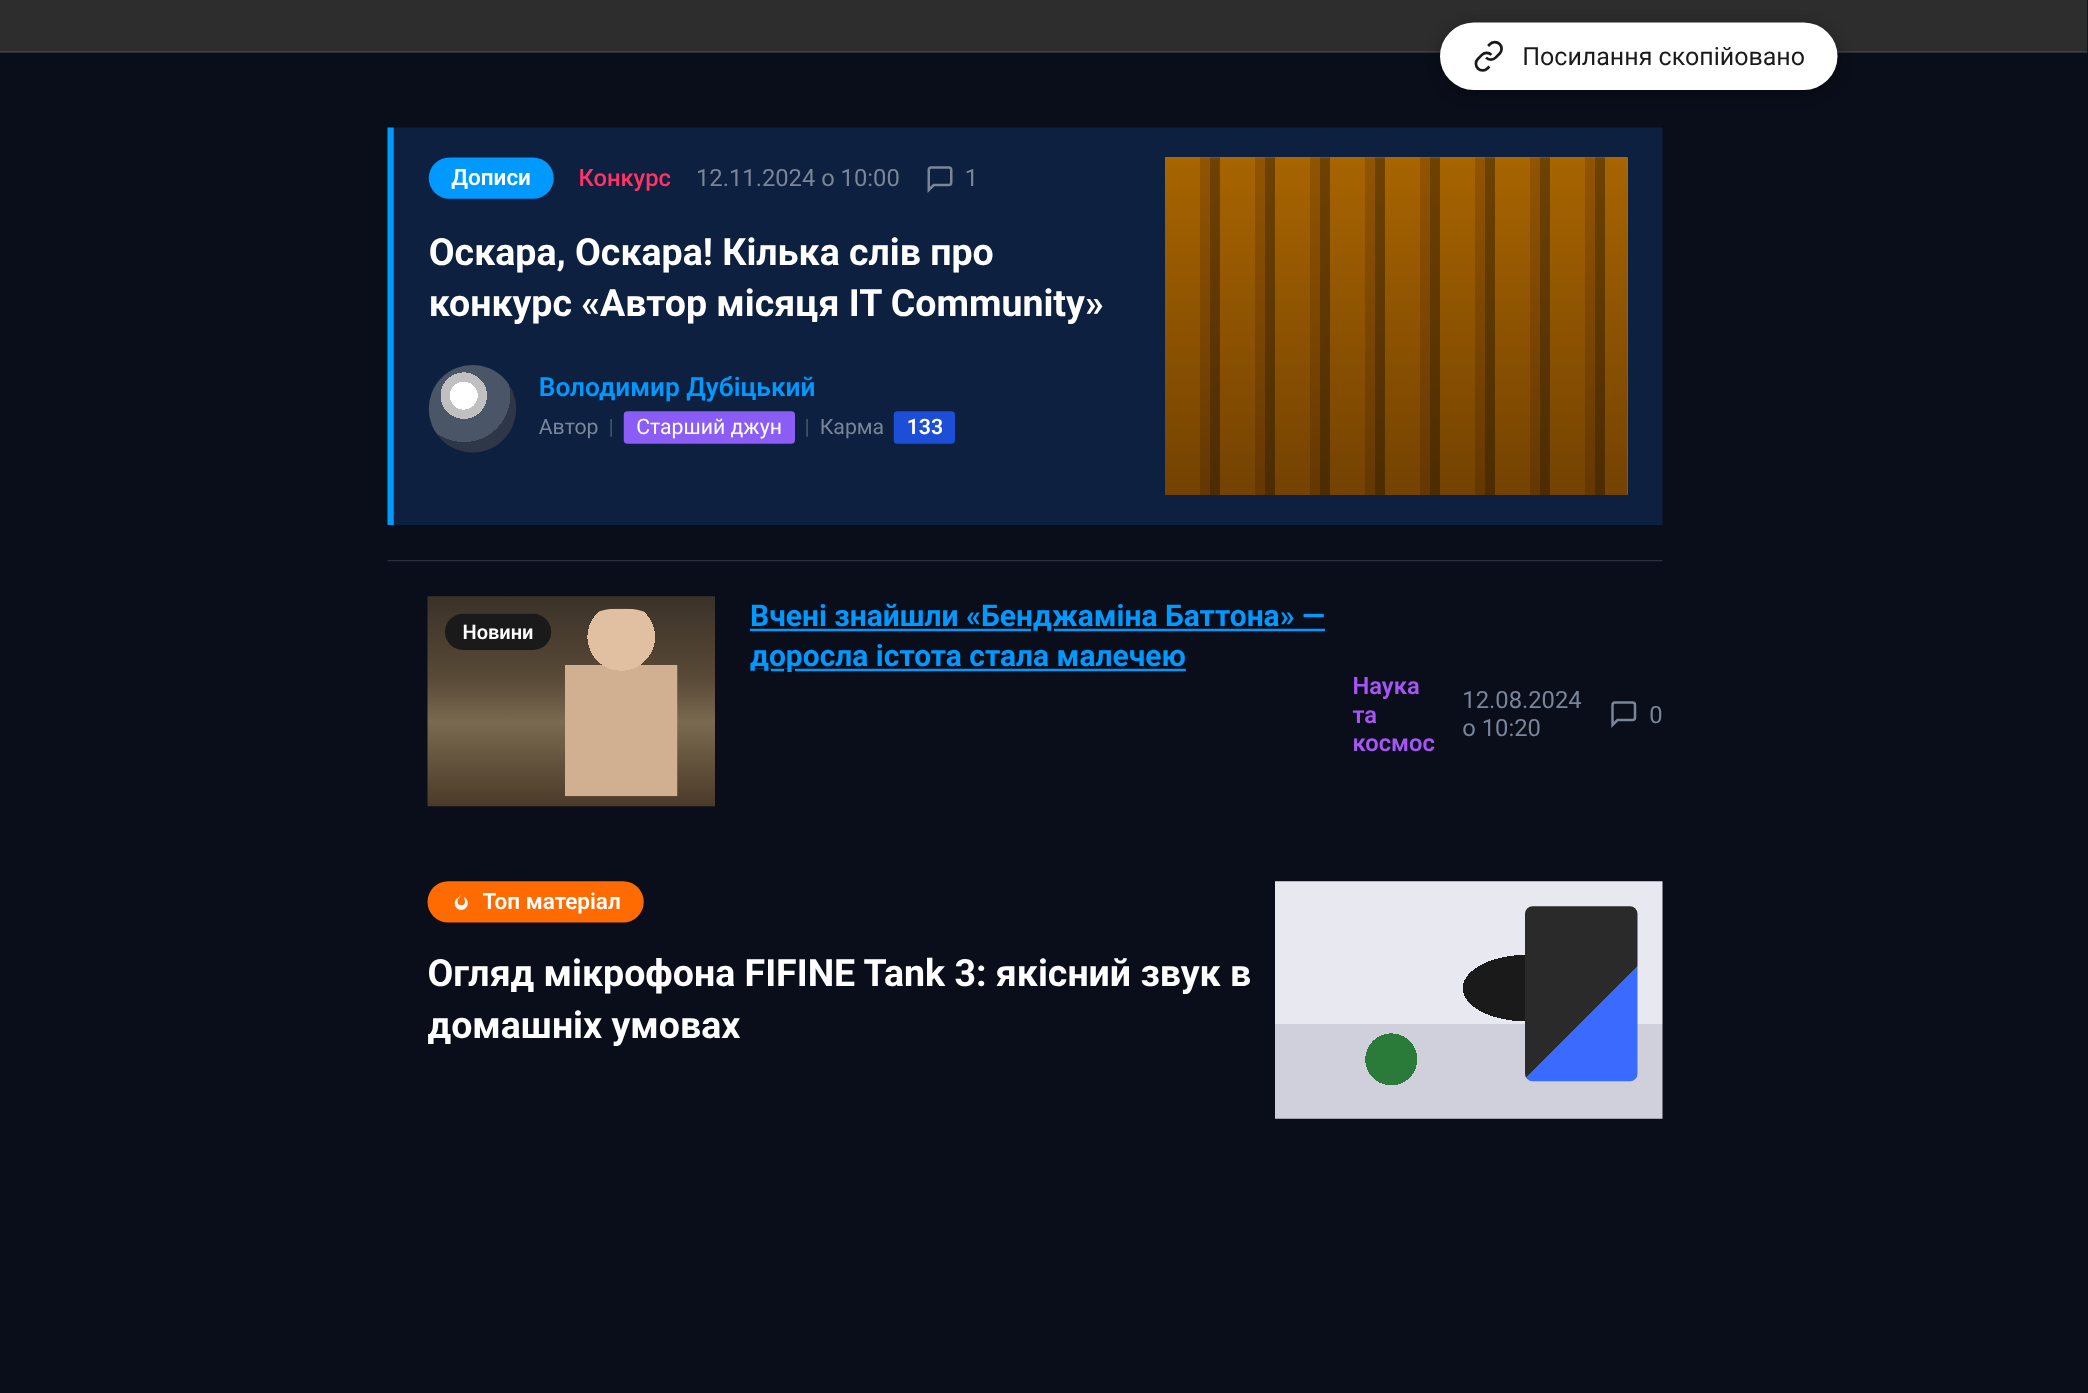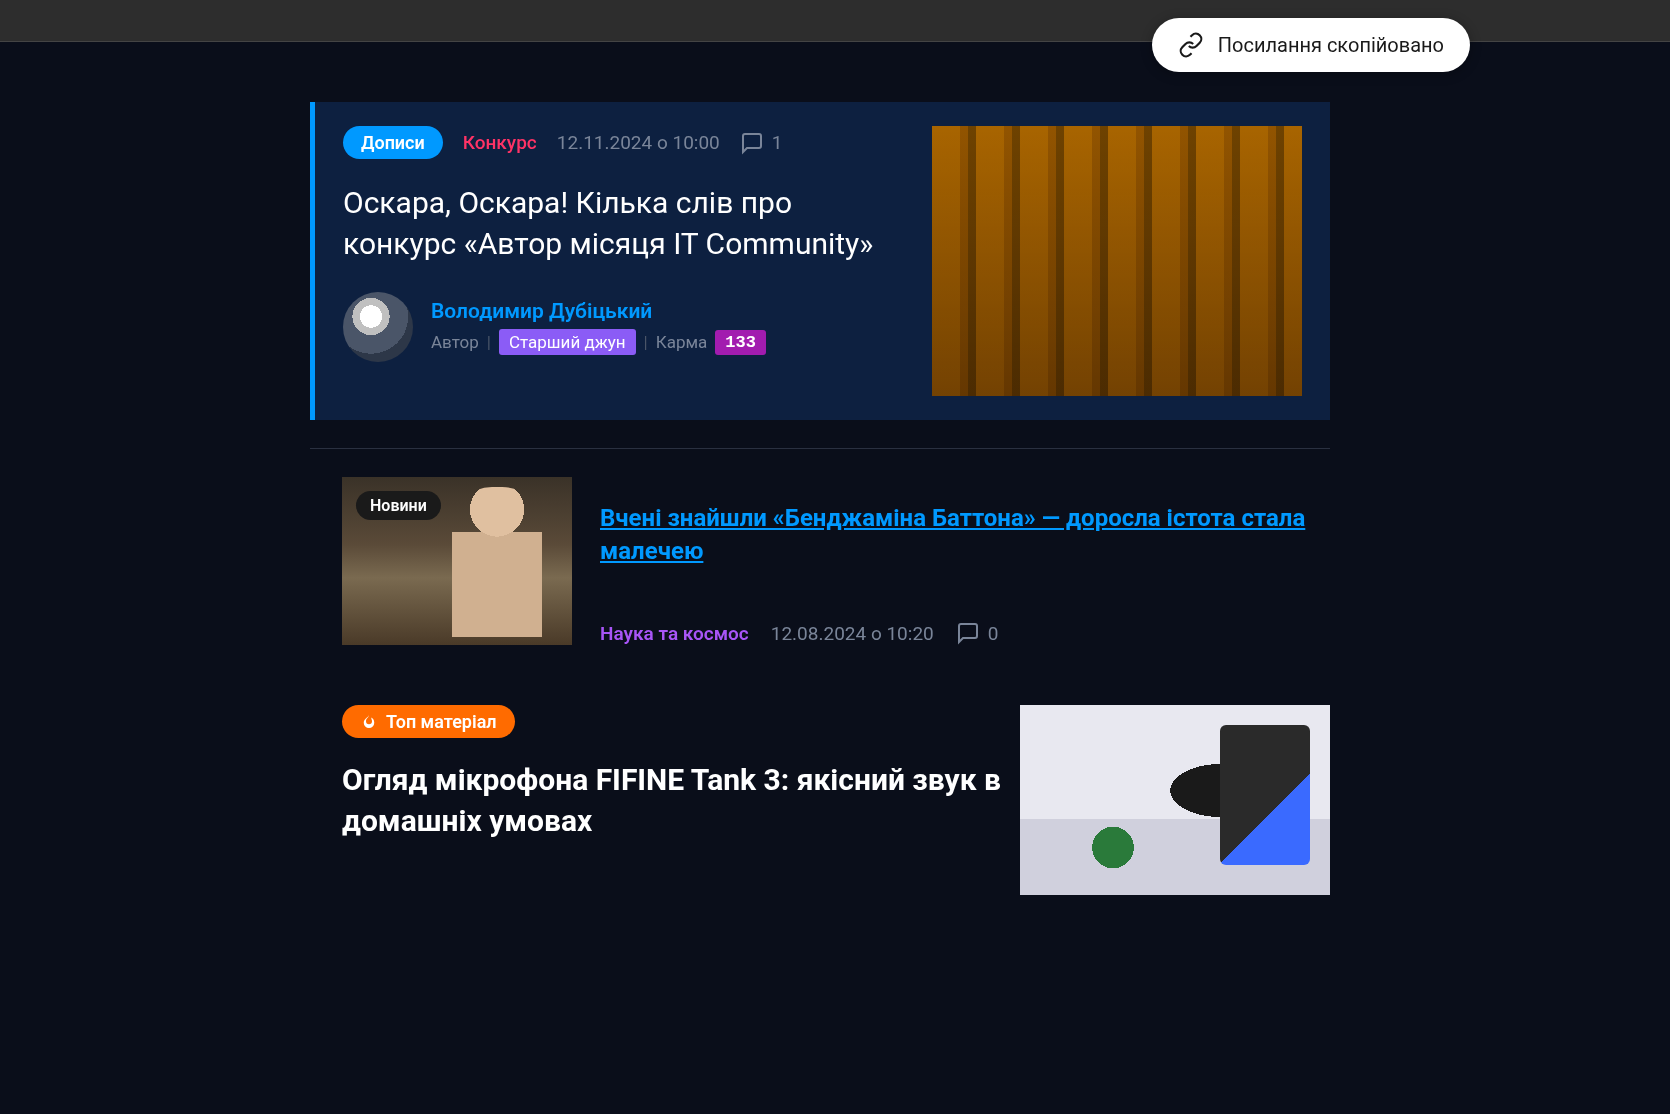--- a/index.html
+++ b/index.html
@@ -71,36 +71,36 @@
   .pill-blue { background: #0099ff; color: #fff; }
   .pill-orange { background: #ff6b00; color: #fff; }
   .pill-dark { background: #1a1a1a; color: #fff; font-size: 16px; padding: 5px 14px; position: absolute; top: 14px; left: 14px; }
   .cat-link { color: #ff3366; font-size: 19px; font-weight: 500; cursor: pointer; }
   .cat-purple { color: #a855f7; font-size: 19px; font-weight: 600; cursor: pointer; }
   .date-txt { color: #7a8599; font-size: 19px; }
   .comments { display: inline-flex; align-items: center; gap: 8px; color: #7a8599; font-size: 19px; cursor: pointer; }
   .comments svg { width: 24px; height: 24px; }
   .title-lg {
     font-size: 30px;
-    font-weight: 400;
+    font-weight: 700;
     line-height: 1.35;
     color: #fff;
     margin-bottom: 28px;
   }
   .author-row { display: flex; align-items: center; gap: 18px; }
   .avatar {
     width: 70px; height: 70px; border-radius: 50%;
     background: radial-gradient(circle at 40% 35%, #fff 0 18%, #c0c0c0 18% 30%, #4a5568 30% 60%, #2d3748 60% 100%);
     flex-shrink: 0;
   }
   .author-info { display: flex; flex-direction: column; gap: 6px; }
   .author-name { color: #0099ff; font-size: 21px; font-weight: 600; cursor: pointer; }
   .author-meta { display: flex; align-items: center; gap: 8px; color: #7a8599; font-size: 17px; flex-wrap: wrap; }
   .badge-rank { background: #8b5cf6; color: #fff; padding: 3px 10px; font-size: 17px; border-radius: 3px; }
-  .badge-karma { background: #a21caf; color: #fff; padding: 3px 10px; font-size: 17px; border-radius: 3px; font-weight: 600; font-family: Liberation Mono, monospace; }
+  .badge-karma { background: #1d4ed8; color: #fff; padding: 3px 10px; font-size: 17px; border-radius: 3px; font-weight: 600; }
   .sep { color: #4a5568; }
   
   .img-oscars {
     width: 100%; height: 100%;
     background:
       repeating-linear-gradient(90deg, #d4a017 0 28px, #b8860b 28px 36px, #8b6914 36px 44px),
       linear-gradient(180deg, #caa000 0%, #8b6914 100%);
     background-blend-mode: multiply;
   }
   .divider { border: none; border-top: 1px solid #2a3040; margin: 28px 0; }
@@ -115,21 +115,21 @@
     position: relative;
     background: linear-gradient(180deg, #3a3228 0%, #5a4a38 40%, #7a6a50 60%, #4a3a28 100%);
     overflow: hidden;
   }
   .thumb .figure {
     position: absolute; right: 30px; top: 10px; width: 90px; height: 150px;
     background: radial-gradient(circle at 50% 15%, #e0c0a0 0 20%, transparent 20%),
                 linear-gradient(180deg, transparent 0 30%, #d0b090 30% 100%);
     border-radius: 40px 40px 0 0;
   }
-  .row-article .body { flex: 1; display: flex; flex-direction: column; justify-content: flex-end; gap: 34px; }
+  .row-article .body { flex: 1; display: flex; justify-content: center; }
   .link-title {
     color: #0099ff;
     font-size: 24px;
     font-weight: 700;
     text-decoration: underline;
     line-height: 1.35;
     cursor: pointer;
   }
   .row-meta { display: flex; align-items: center; gap: 22px; margin-top: 20px; }
   

